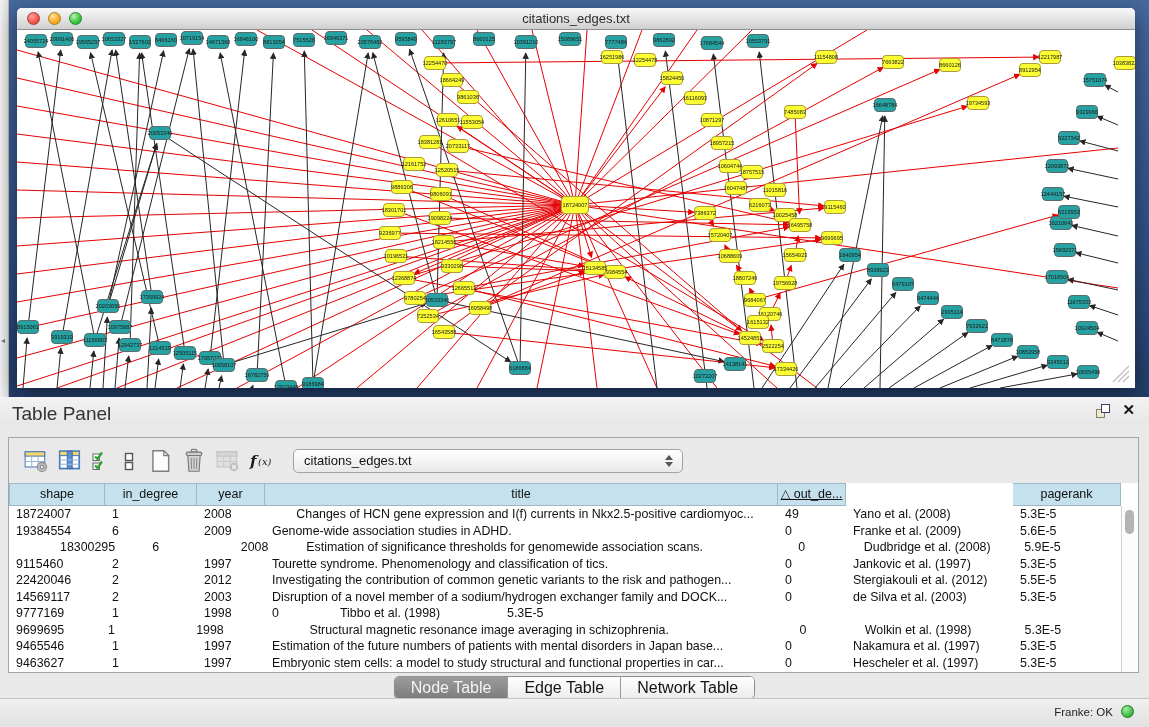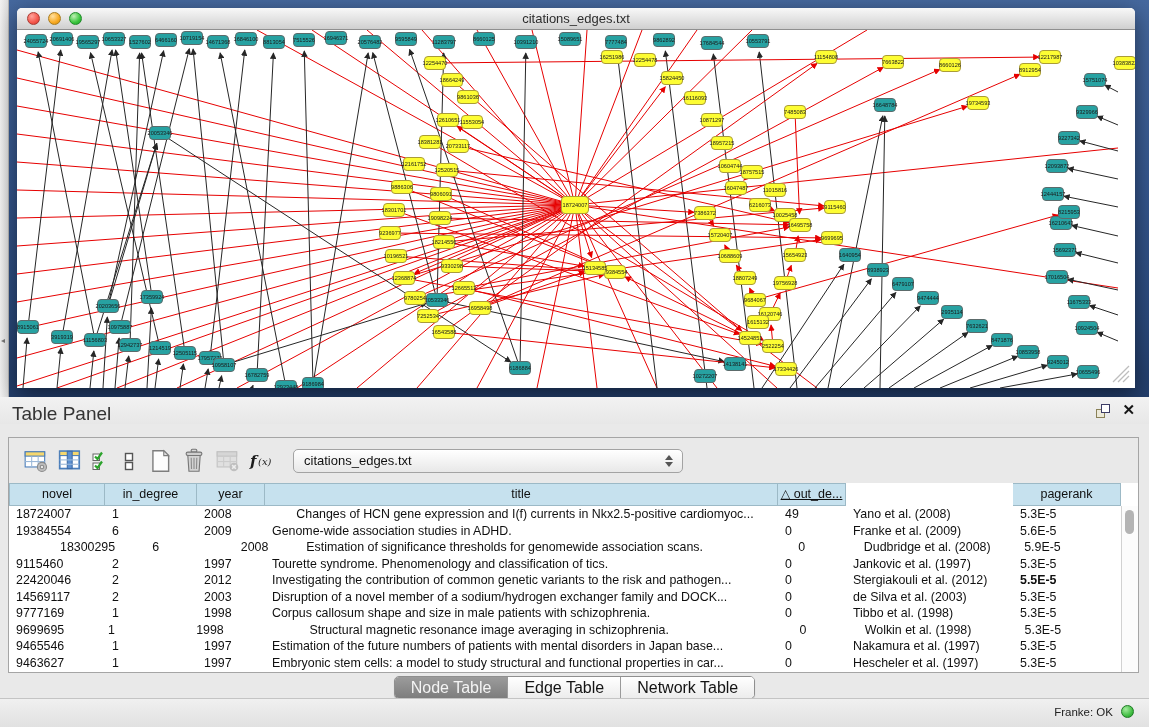--- a/index.html
+++ b/index.html
@@ -845,21 +845,21 @@
       <div class="combo">
         <span>citations_edges.txt</span>
         <div class="spinners">
           <div class="spin-up"></div>
             <div class="spin-down"></div>
         </div>
       </div>
     </div>
 
     <div class="thead" id="thead">
-        <div class="th" style="width: 96px;">novel</div>
+        <div class="th" style="width: 96px;">shape</div>
         <div class="th" style="width: 92px;">in_degree</div>
         <div class="th" style="width: 68px;">year</div>
         <div class="th" style="width: 513px;">title</div>
         <div class="th" style="width: 68px; text-decoration: underline;">△ out_de...</div>
         <div class="th" style="width: 167px; margin-top: 42px;">short</div>
         <div class="th" style="width: 108px;">pagerank</div>
       </div>
     <div class="rows" id="trows">
         <div class="tr">
           <div class="td" style="width: 96px;">18724007</div>
@@ -897,36 +897,35 @@
           <div class="td" style="width: 167px;">Jankovic et al. (1997)</div>
           <div class="td" style="width: 108px;">5.3E-5</div>
         </div>
         <div class="tr">
           <div class="td" style="width: 96px;">22420046</div>
           <div class="td" style="width: 92px;">2</div>
           <div class="td" style="width: 68px;">2012</div>
           <div class="td" style="width: 513px;">Investigating the contribution of common genetic variants to the risk and pathogen...</div>
           <div class="td" style="width: 68px;">0</div>
           <div class="td" style="width: 167px;">Stergiakouli et al. (2012)</div>
-          <div class="td" style="width: 108px; font-weight: bold;">5.5E-5</div>
+          <div class="td" style="width: 108px;">5.5E-5</div>
         </div>
         <div class="tr">
           <div class="td" style="width: 96px;">14569117</div>
           <div class="td" style="width: 92px;">2</div>
           <div class="td" style="width: 68px;">2003</div>
           <div class="td" style="width: 513px;">Disruption of a novel member of a sodium/hydrogen exchanger family and DOCK...</div>
           <div class="td" style="width: 68px;">0</div>
           <div class="td" style="width: 167px;">de Silva et al. (2003)</div>
           <div class="td" style="width: 108px;">5.3E-5</div>
         </div>
         <div class="tr">
           <div class="td" style="width: 96px;">9777169</div>
           <div class="td" style="width: 92px;">1</div>
           <div class="td" style="width: 68px;">1998</div>
-          <div class="td" style="width: 513px;">Corpus callosum shape and size in male patients with schizophrenia.</div>
           <div class="td" style="width: 68px;">0</div>
           <div class="td" style="width: 167px;">Tibbo et al. (1998)</div>
           <div class="td" style="width: 108px;">5.3E-5</div>
         </div>
         <div class="tr">
           <div class="td" style="width: 96px;">9699695</div>
           <div class="td" style="width: 92px;">1</div>
           <div class="td" style="width: 68px;">1998</div>
           <div class="td" style="width: 513px; margin-left: 48px;">Structural magnetic resonance image averaging in schizophrenia.</div>
           <div class="td" style="width: 68px;">0</div>

